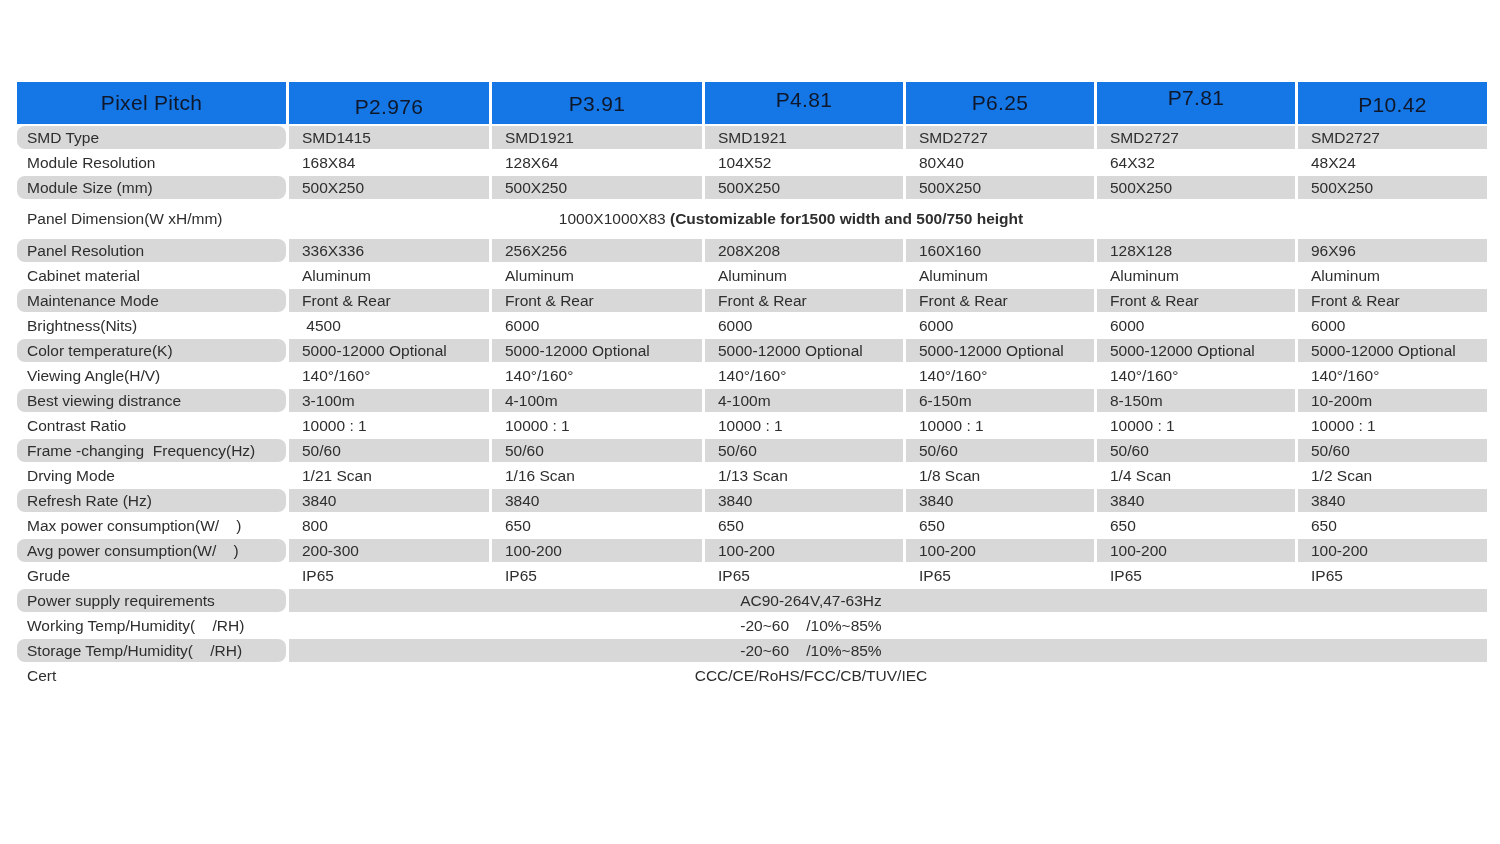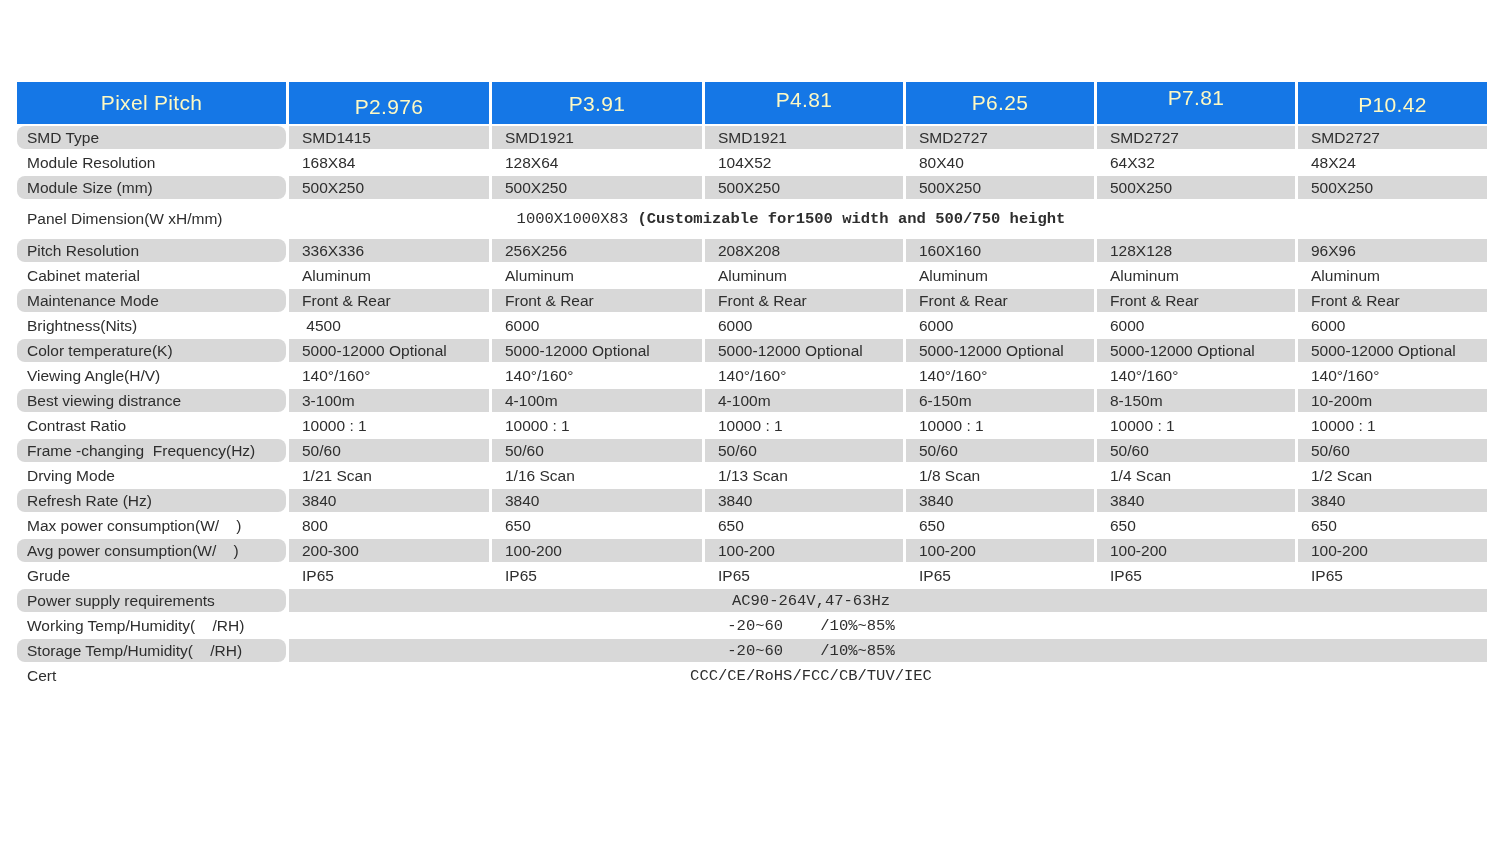--- a/index.html
+++ b/index.html
@@ -15,21 +15,21 @@
     position: absolute;
     left: 14px; top: 80px;
     width: 1473px;
     border-collapse: separate;
     border-spacing: 3px 2px;
     table-layout: fixed;
   }
 
   thead th {
     background: #1577e6;
-    color: #fef9c3;
+    color: #0f172a;
     font-size: 21px;
     font-weight: 400;
     height: 42px;
     text-align: center;
     vertical-align: middle;
     letter-spacing: 0.3px;
   }
   
   thead th:nth-child(2) span { position: relative; top: 4px; }
   thead th:nth-child(3) span { position: relative; top: 1px; }
@@ -44,21 +44,21 @@
     vertical-align: middle;
     white-space: pre;
     overflow: hidden;
   }
   tbody tr:nth-child(odd) td { background: #d8d8d8; }
   tbody tr:nth-child(even) td { background: #ffffff; }
 
   td.label-cell { padding-left: 10px; text-align: left; border-radius: 8px; }
   td.value-cell { padding-left: 13px; text-align: left; }
 
-  td.merged-cell { text-align: center; padding-right: 154px; font-family: Liberation Mono, monospace; }
+  td.merged-cell { text-align: center; padding-right: 154px; }
   tr.tall-row td { height: 36px; }
   tr.tall-row td.merged-cell { padding-right: 194px; }
   .bold-part { font-weight: 700; }
 </style>
 </head>
 <body>
 
 <div class="page">
   <table class="spec-table">
     <colgroup>
@@ -107,21 +107,21 @@
           <td class="value-cell">500X250</td>
           <td class="value-cell">500X250</td>
           <td class="value-cell">500X250</td>
           <td class="value-cell">500X250</td>
         </tr>
         <tr class="tall-row">
           <td class="label-cell">Panel Dimension(W xH/mm)</td>
           <td class="merged-cell" colspan="6"><span>1000X1000X83 </span><span class="bold-part">(Customizable for1500 width and 500/750 height</span></td>
         </tr>
         <tr>
-          <td class="label-cell">Pitch Resolution</td>
+          <td class="label-cell">Panel Resolution</td>
           <td class="value-cell">336X336</td>
           <td class="value-cell">256X256</td>
           <td class="value-cell">208X208</td>
           <td class="value-cell">160X160</td>
           <td class="value-cell">128X128</td>
           <td class="value-cell">96X96</td>
         </tr>
         <tr>
           <td class="label-cell">Cabinet material</td>
           <td class="value-cell">Aluminum</td>

